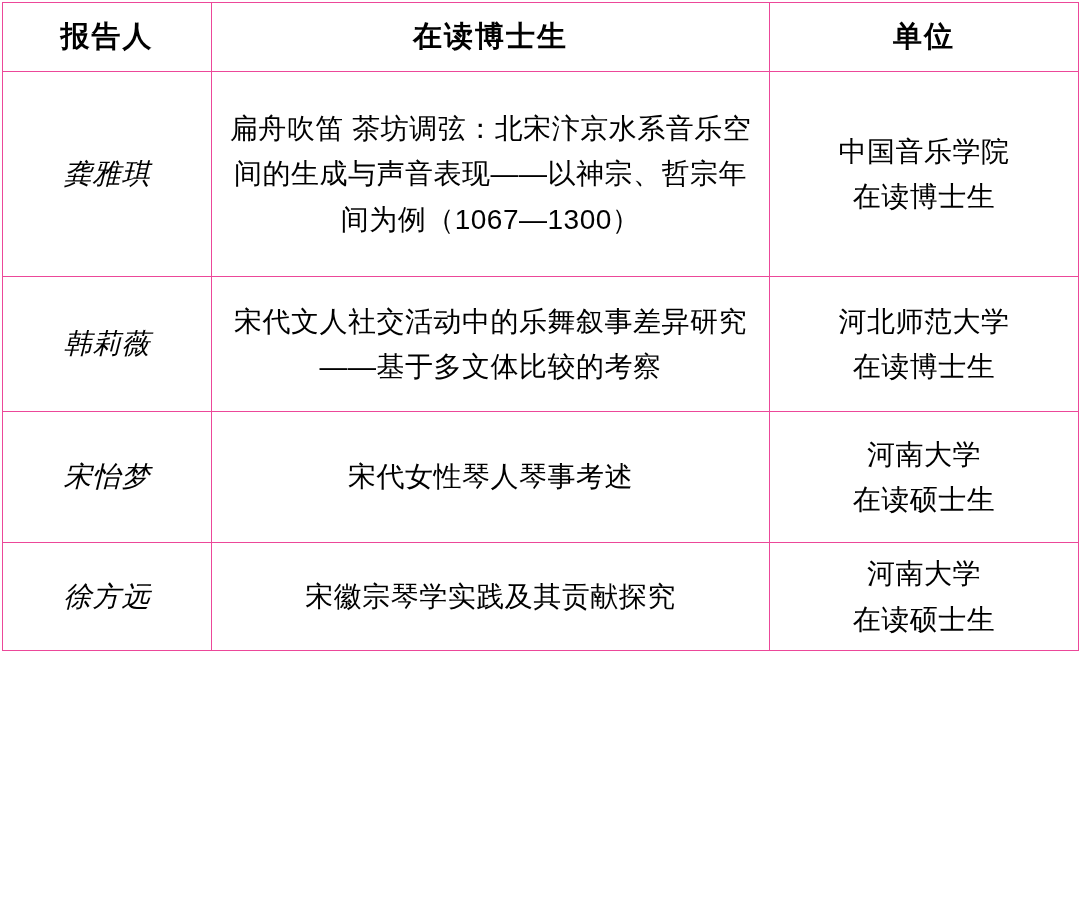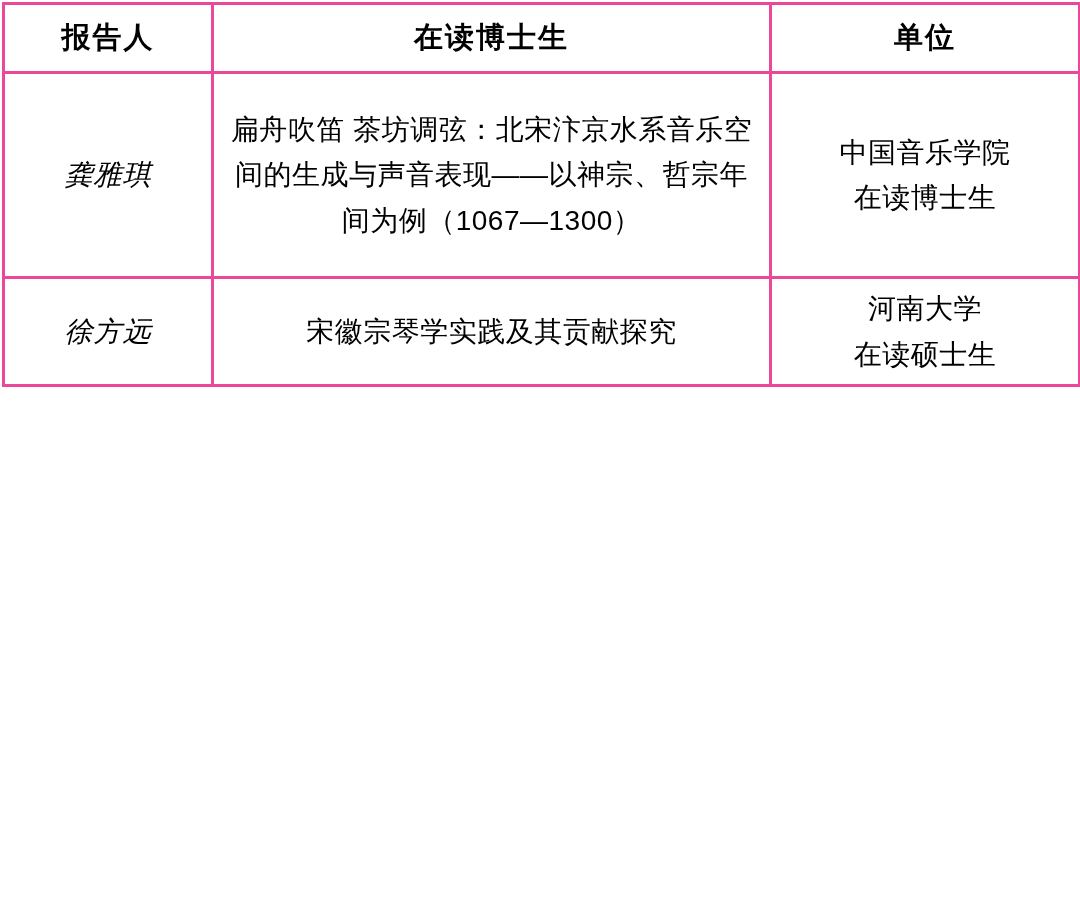--- a/index.html
+++ b/index.html
@@ -24,21 +24,21 @@
     border-collapse: collapse;
     width: 1076px;
     table-layout: fixed;
   }
   table.schedule col.c-speaker { width: 209px; }
   table.schedule col.c-title   { width: 558px; }
   table.schedule col.c-unit    { width: 309px; }
 
   table.schedule th,
   table.schedule td {
-    border: 3px solid #ec4899;
+    border: 1px solid #ec4899;
     text-align: center;
     vertical-align: middle;
     padding: 6px 10px;
     box-sizing: border-box;
   }
   table.schedule thead th {
     font-size: 29px;
     font-weight: bold;
     height: 69px;
     letter-spacing: 2px;
@@ -87,20 +87,36 @@
     </thead>
     <tbody>
       <tr class="row-h1">
         <td class="speaker">龚雅琪</td>
         <td class="title">扁舟吹笛  茶坊调弦：北宋汴京水系音乐空间的生成与声音表现——以神宗、哲宗年间为例（1067—1300）</td>
         <td class="unit">
           <span class="line">中国音乐学院</span>
           <span class="line">在读博士生</span>
         </td>
       </tr>
+      <tr class="row-h2">
+        <td class="speaker">韩莉薇</td>
+        <td class="title">宋代文人社交活动中的乐舞叙事差异研究——基于多文体比较的考察</td>
+        <td class="unit">
+          <span class="line">河北师范大学</span>
+          <span class="line">在读博士生</span>
+        </td>
+      </tr>
+      <tr class="row-h4">
+        <td class="speaker">宋怡梦</td>
+        <td class="title">宋代女性琴人琴事考述</td>
+        <td class="unit">
+          <span class="line">河南大学</span>
+          <span class="line">在读硕士生</span>
+        </td>
+      </tr>
       <tr class="row-h6">
         <td class="speaker">徐方远</td>
         <td class="title">宋徽宗琴学实践及其贡献探究</td>
         <td class="unit">
           <span class="line">河南大学</span>
           <span class="line">在读硕士生</span>
         </td>
       </tr>
     </tbody>
   </table>

